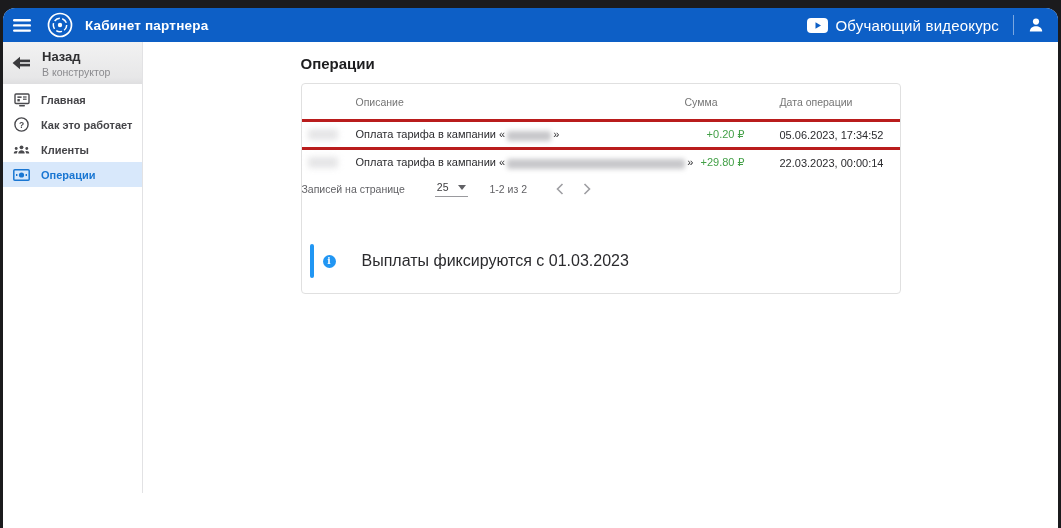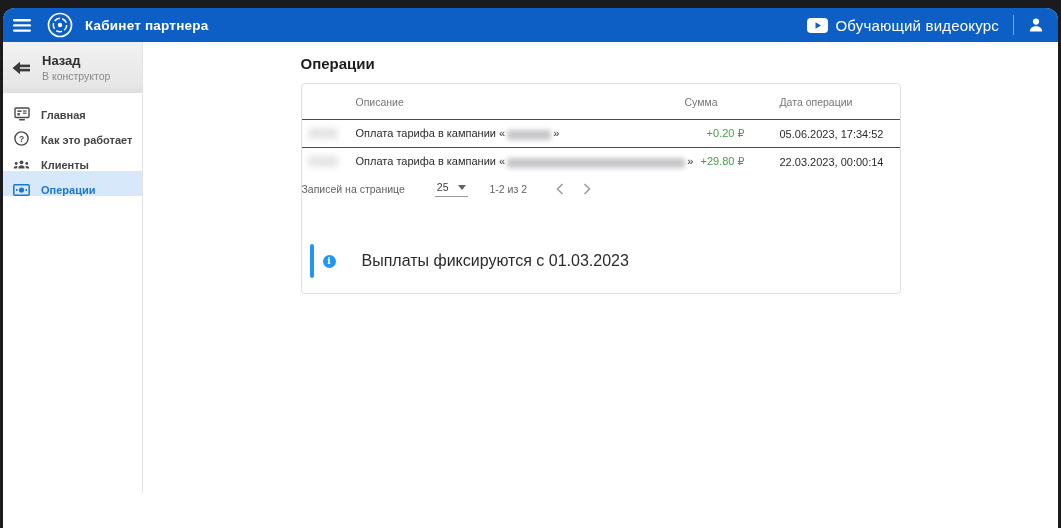--- a/index.html
+++ b/index.html
@@ -30,48 +30,48 @@
   .app-title { font-size:13.5px; font-weight:600; letter-spacing:.2px; margin-left:2px; }
   .appbar-spacer { flex:1; }
   .video-link { display:flex; align-items:center; gap:7px; cursor:pointer; background:none; border:none; color:#fff; }
   .video-label { font-size:15px; font-weight:400; letter-spacing:.2px; }
   .appbar-divider { width:1px; height:20px; background:rgba(255,255,255,.45); margin:0 12px 0 14px; }
   
   .body-row { display:flex; height:492px; }
   .sidebar { width:140px; flex:0 0 140px; background:#fff; position:relative; }
   .sidebar::after { content:""; position:absolute; right:0; top:0; height:451px; width:1px; background:#e2e2e4; }
   .back-block {
-    height:51px; display:flex; align-items:center; gap:11px;
+    height:42px; display:flex; align-items:center; gap:11px;
     padding:0 8px 0 9px; cursor:pointer;
     background:linear-gradient(180deg,#f2f2f2 0%,#e7e7e8 85%,#dedee0 100%);
   }
   .back-texts { display:flex; flex-direction:column; gap:2px; }
   .back-title { font-size:13px; font-weight:700; color:#2f2f31; }
   .back-subtitle { font-size:10.5px; color:#8a8a8e; }
   .menu { padding-top:3px; }
   .menu-item {
-    height:25px; display:flex; align-items:flex-end; gap:11px;
+    height:25px; display:flex; align-items:center; gap:11px;
     padding-left:10px; cursor:pointer;
     font-size:11px; font-weight:600; color:#454549;
   }
   .menu-item .mi-icon { width:17px; display:flex; justify-content:center; }
   .menu-item.selected { background:var(--accent-soft,#d8e8fb); color:var(--accent,#1976d2); }
   
   .main { flex:1; padding-top:13px; }
   .page-title { font-size:15px; font-weight:700; color:#1d1d1f; width:600px; margin:0 auto 11px auto; }
   .card {
     width:600px; margin:0 auto;
     border:1px solid var(--border,#e0e0e0); border-radius:4px;
     background:#fff; padding-bottom:15px;
   }
   .tgrid { display:grid; grid-template-columns:54px 329px 60px 1fr; align-items:center; }
   .thead { height:35px; }
   .th { font-size:10.5px; color:var(--muted,#757575); font-weight:400; }
   .th.date, .td.date { padding-left:35px; }
-  .trow { height:28px; border-top:1px solid #b91c1c; }
+  .trow { height:28px; border-top:3px solid #b91c1c; }
   .trow:last-of-type { border-bottom:1px solid #e7e7e9; }
   .td { font-size:11px; color:#2b2b2e; white-space:nowrap; }
   .td.amount { color:var(--positive,#43a047); text-align:right; }
   .ghost { display:inline-block; width:30px; height:11px; margin-left:6px; background:#dcdcde; border-radius:2px; filter:blur(3px); opacity:.75; }
   .redacted { display:inline-block; height:10px; background:#c7c7ca; border-radius:2px; filter:blur(2.5px); vertical-align:middle; margin:0 2px; }
   .redacted.w-sm { width:44px; }
   .redacted.w-lg { width:178px; }
   
   .pagination {
     height:28px; display:flex; align-items:center; justify-content:flex-start;

